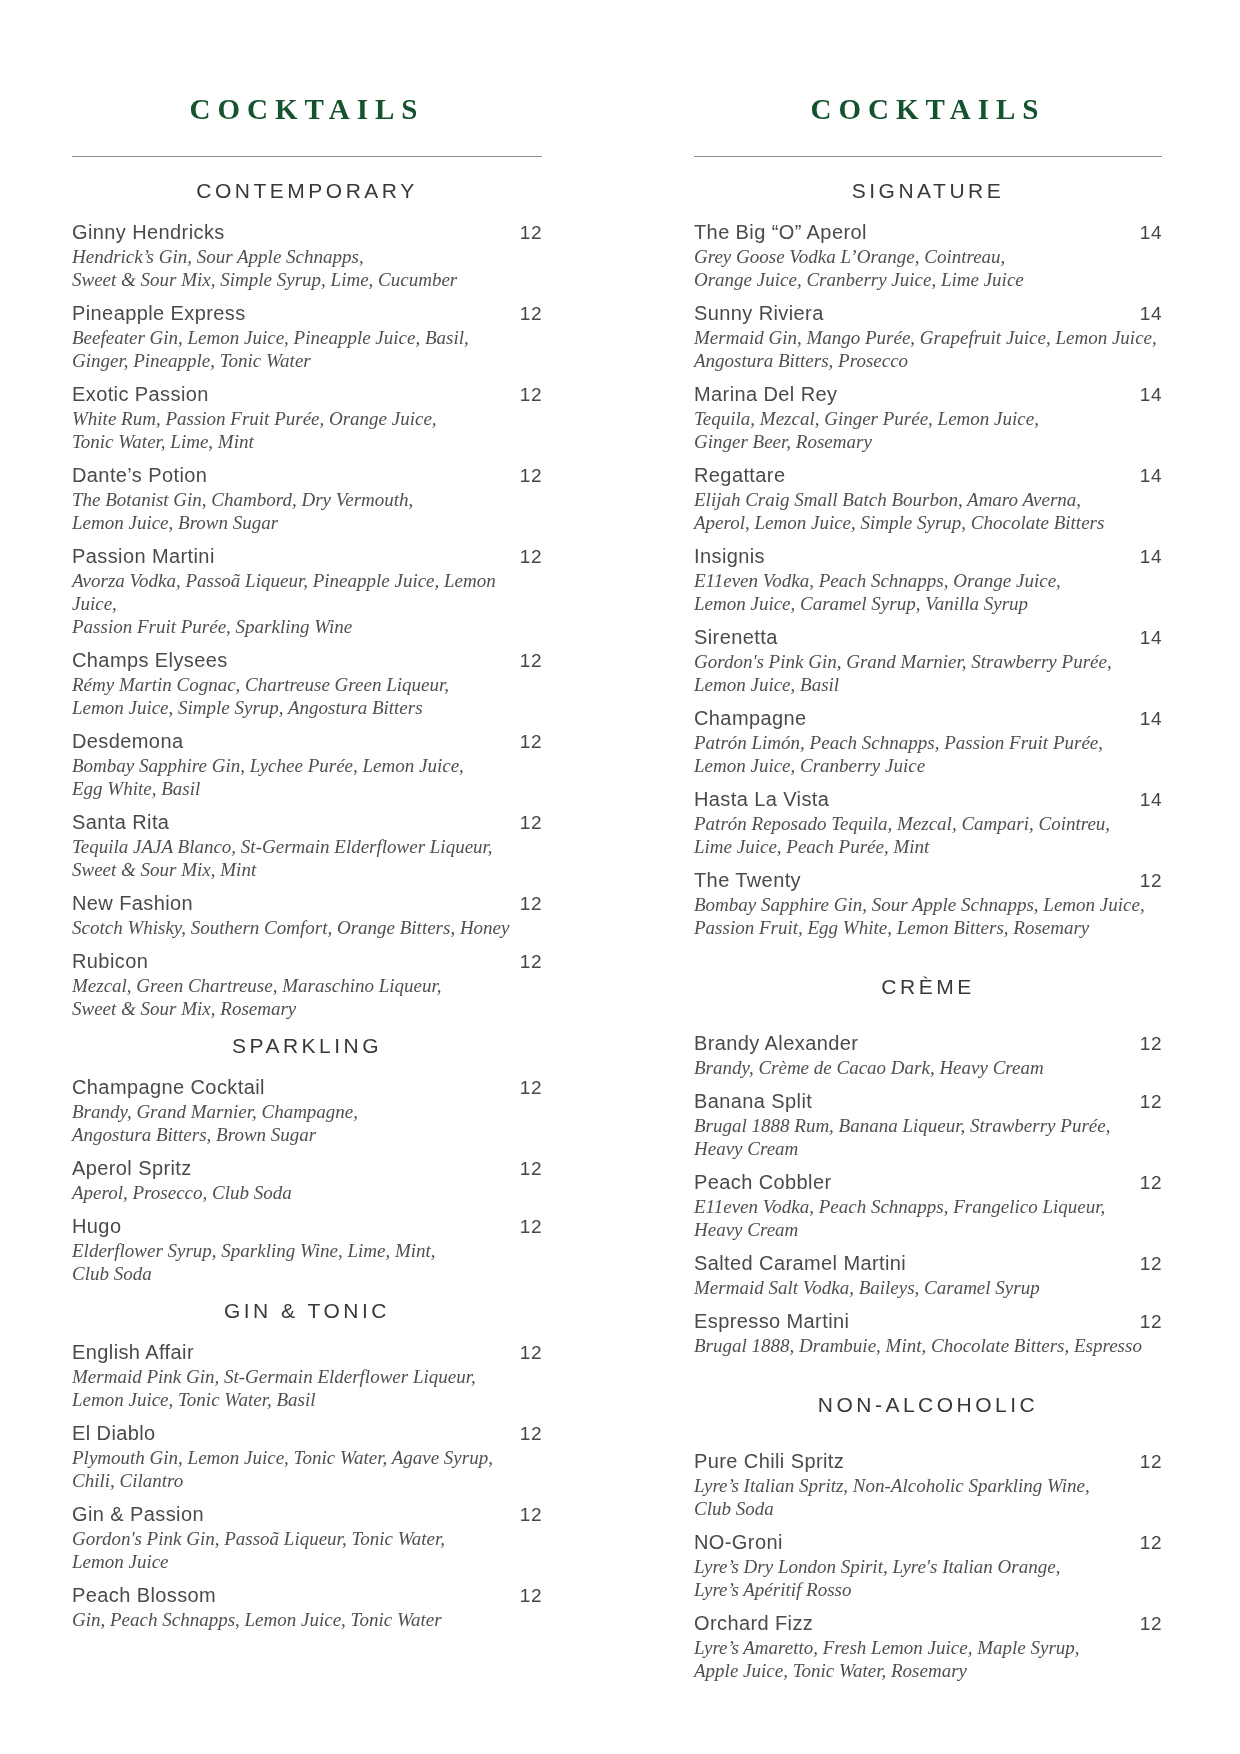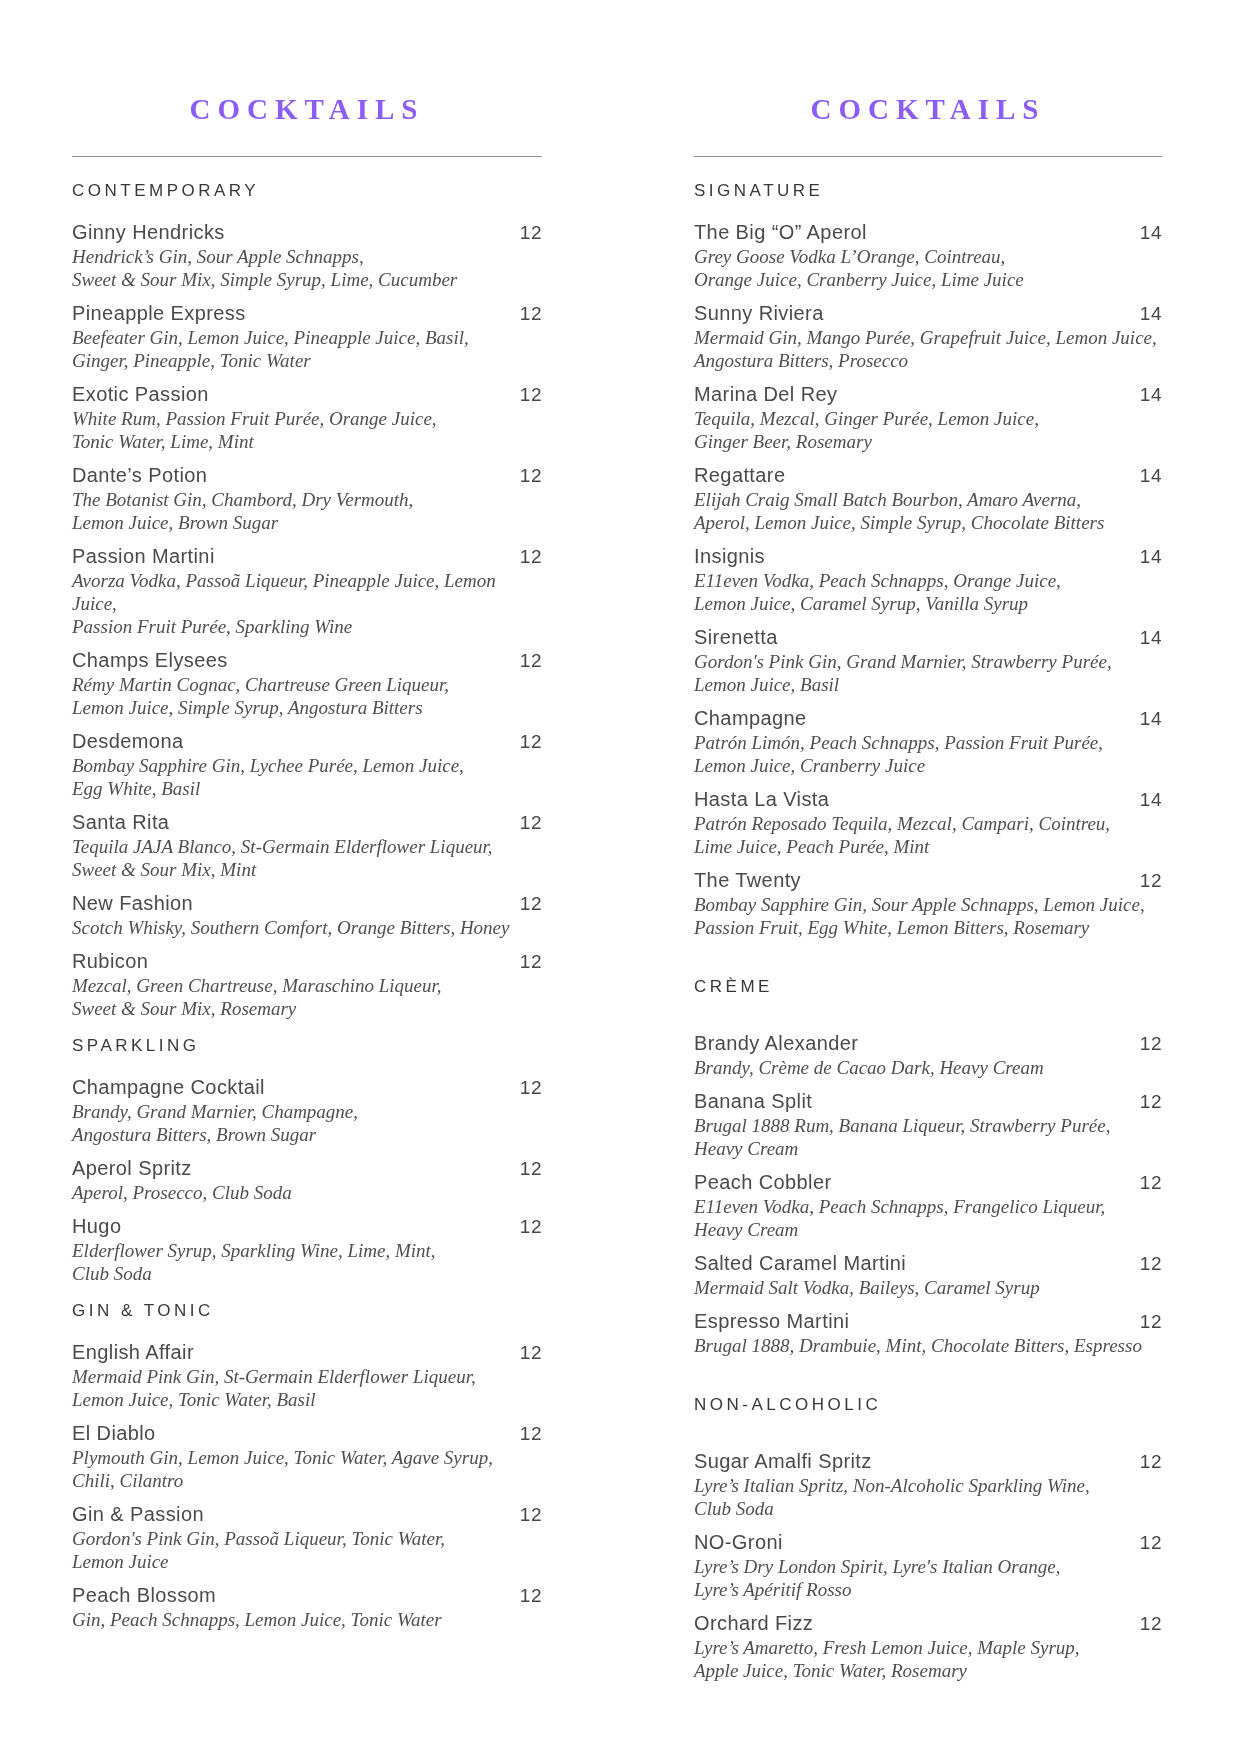--- a/index.html
+++ b/index.html
@@ -29,34 +29,34 @@
     margin-left: 152px;
   }
   .menu-title {
     margin: 0;
     font-family: "Liberation Serif", serif;
     font-weight: 600;
     font-size: 29px;
     line-height: 34px;
     letter-spacing: 7px;
     text-align: center;
-    color: #8b5cf6;
+    color: #14532d;
   }
   .title-rule {
     margin-top: 30px;
     border-top: 1px solid #8f8f8f;
     height: 0;
   }
   .section-heading {
     margin: 14px 0 17px 0;
-    font-size: 17px;
+    font-size: 21px;
     line-height: 24px;
     font-weight: normal;
     letter-spacing: 3.5px;
-    text-align: left;
+    text-align: center;
     color: #383838;
   }
   .menu-section:first-child .section-heading {
     margin-top: 22px;
   }
   .column-right .menu-section:not(:first-child) .section-heading {
     margin-top: 36px;
     margin-bottom: 32px;
   }
   .menu-item {
@@ -356,21 +356,21 @@
               <span class="item-name">Espresso Martini</span>
               <span class="item-price">12</span>
             </div>
             <div class="item-ingredients">Brugal 1888, Drambuie, Mint, Chocolate Bitters, Espresso</div>
           </div>
         </section>
         <section class="menu-section">
           <h2 class="section-heading">NON-ALCOHOLIC</h2>
           <div class="menu-item">
             <div class="item-row">
-              <span class="item-name">Sugar Amalfi Spritz</span>
+              <span class="item-name">Pure Chili Spritz</span>
               <span class="item-price">12</span>
             </div>
             <div class="item-ingredients">Lyre’s Italian Spritz, Non-Alcoholic Sparkling Wine,
 Club Soda</div>
           </div>
           <div class="menu-item">
             <div class="item-row">
               <span class="item-name">NO-Groni</span>
               <span class="item-price">12</span>
             </div>

